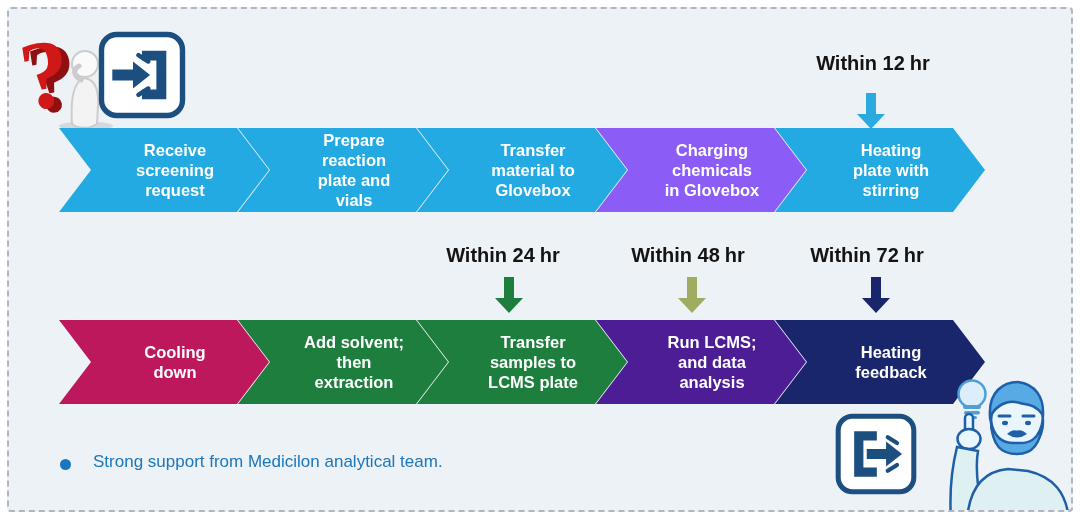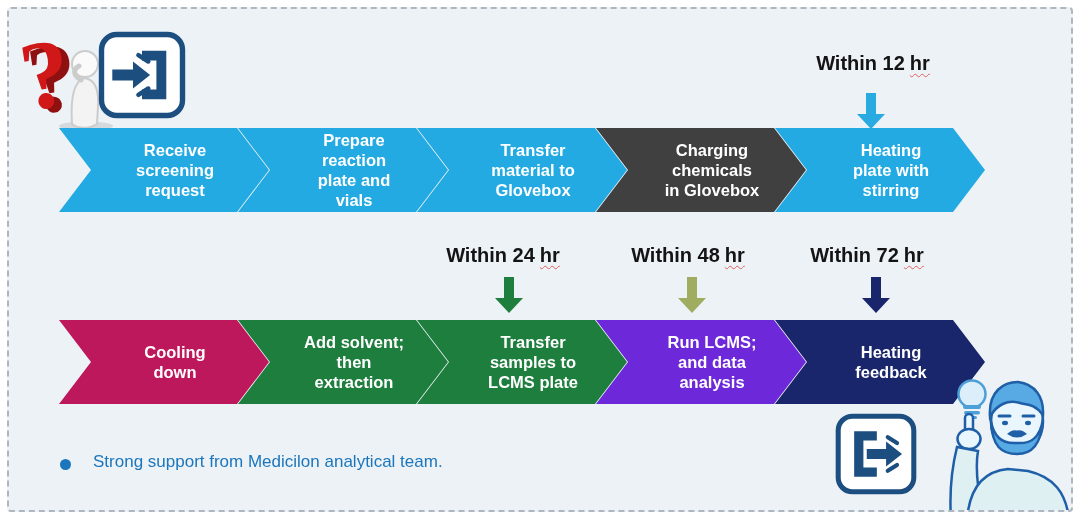--- a/index.html
+++ b/index.html
@@ -9,21 +9,21 @@
   .abs{position:absolute;}
 
   
   .chev{position:absolute;width:210px;height:84px;display:flex;align-items:center;justify-content:center;
         box-sizing:border-box;padding-left:36px;padding-right:14px;
         clip-path:polygon(0 0,178px 0,210px 42px,178px 100%,0 100%,32px 42px);}
   .chev .lbl{color:#ffffff;font-weight:bold;font-size:16.5px;line-height:1.22;text-align:center;white-space:pre-line;}
 
   
   .timing{position:absolute;width:220px;text-align:center;font-size:20px;font-weight:bold;color:#141414;}
-  .timing .hr{margin-left:5px;text-decoration:underline;text-decoration-style:wavy;
+  .timing .hr{margin-left:5px;text-decoration-style:wavy;
               text-decoration-color:#e06060;text-decoration-thickness:1px;text-underline-offset:3px;}
   .dn-arrow{position:absolute;width:28px;height:36px;}
 
   
   .bullet{position:absolute;width:11px;height:11px;border-radius:50%;}
   .note{position:absolute;font-size:17px;line-height:24px;}
 
   .icon-box{position:absolute;}
 </style>
 </head>
@@ -60,21 +60,21 @@
   <div class="chev" style="left: 59px; top: 128px; background-color: rgb(36, 170, 226);">
       <span class="lbl">Receive
 screening
 request</span>
     </div>
   <div class="chev" style="left: 417px; top: 128px; background-color: rgb(36, 170, 226);">
       <span class="lbl">Transfer
 material to
 Glovebox</span>
     </div>
-  <div class="chev" style="left: 596px; top: 128px; background-color: #404040;">
+  <div class="chev" style="left: 596px; top: 128px; background-color: #8b5cf6;">
       <span class="lbl">Charging
 chemicals
 in Glovebox</span>
     </div>
   <div class="chev" style="left: 775px; top: 128px; background-color: rgb(36, 170, 226);">
       <span class="lbl">Heating
 plate with
 stirring</span>
     </div>
 
@@ -92,21 +92,21 @@
   <div class="chev" style="left: 238px; top: 320px; background-color: rgb(30, 126, 62);">
       <span class="lbl">Add solvent;
 then
 extraction</span>
     </div>
   <div class="chev" style="left: 417px; top: 320px; background-color: rgb(30, 126, 62);">
       <span class="lbl">Transfer
 samples to
 LCMS plate</span>
     </div>
-  <div class="chev" style="left: 596px; top: 320px; background-color: #6d28d9;">
+  <div class="chev" style="left: 596px; top: 320px; background-color: #4c1d95;">
       <span class="lbl">Run LCMS;
 and data
 analysis</span>
     </div>
   <div class="chev" style="left: 775px; top: 320px; background-color: rgb(25, 38, 107);">
       <span class="lbl">Heating
 feedback</span>
     </div>
 
   <div class="timing" style="left:393px;top:244px;">

